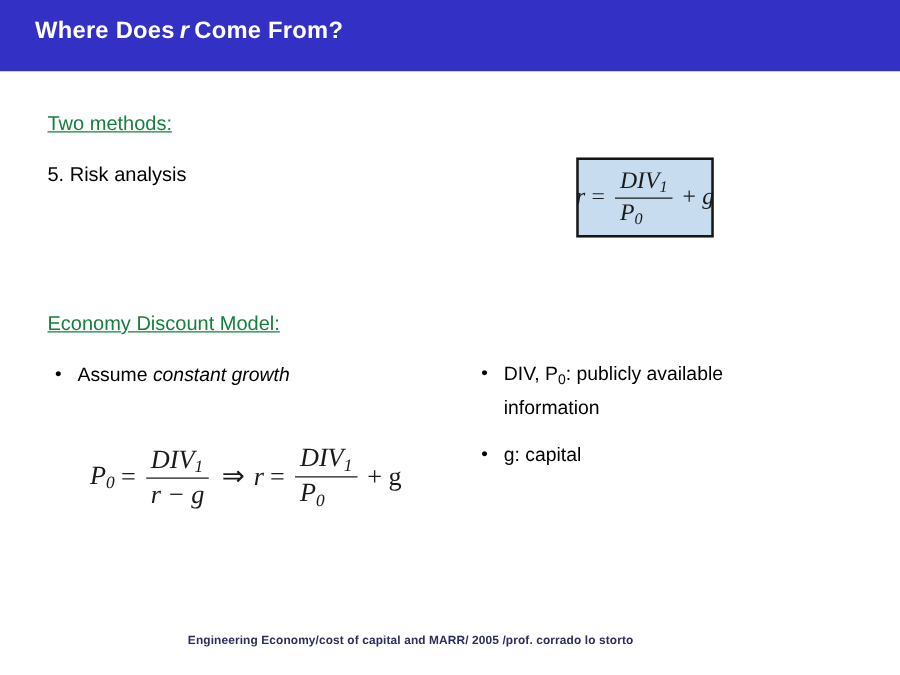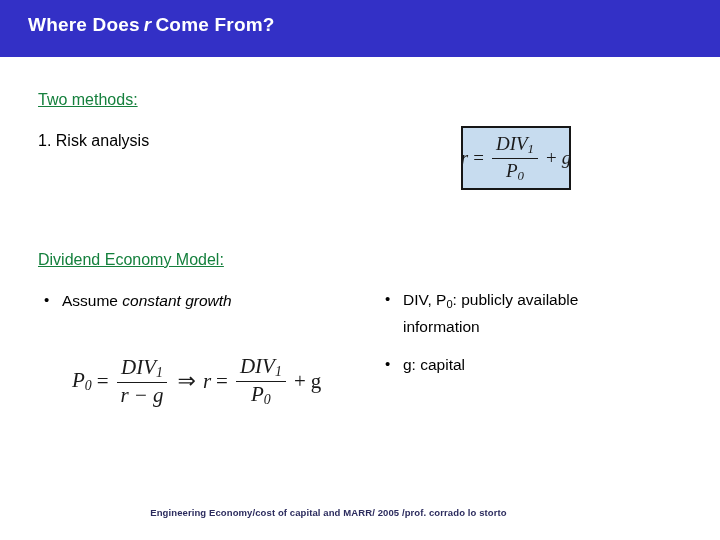--- a/index.html
+++ b/index.html
@@ -111,21 +111,20 @@
     color: #1a1a1a;
     display: inline-flex;
     align-items: center;
     white-space: nowrap;
   }
   .math .it { font-style: italic; }
   .math .op { padding: 0 5px; }
   .frac {
     display: inline-flex;
     flex-direction: column;
-    align-items: center;
     vertical-align: middle;
     margin: 0 3px;
   }
   .frac .num {
     padding: 0 4px 1px 4px;
     border-bottom: 1.4px solid #1a1a1a;
     line-height: 1.12;
   }
   .frac .den {
     padding: 1px 4px 0 4px;
@@ -162,22 +161,22 @@
 
 <div class="slide">
 
   <div class="title-banner">
     <div class="title-text">
       <span>Where Does</span><span class="var">r</span><span>Come From?</span>
     </div>
   </div>
 
   <div class="heading" id="two-methods">Two methods:</div>
-  <div class="line" id="method-1">1. Risk analysis</div>
-  <div class="heading" id="ddm-heading">Dividend Economy Model:</div>
+  <div class="line" id="method-1">5. Risk analysis</div>
+  <div class="heading" id="ddm-heading">Economy Discount Model:</div>
 
   <div class="formula-box">
     <span class="math box-math">
       <span class="it">r</span>
       <span class="op">=</span>
       <span class="frac">
         <span class="num it"><span>DIV</span><sub>1</sub></span>
         <span class="den it"><span>P</span><sub>0</sub></span>
       </span>
       <span class="op">+</span>

